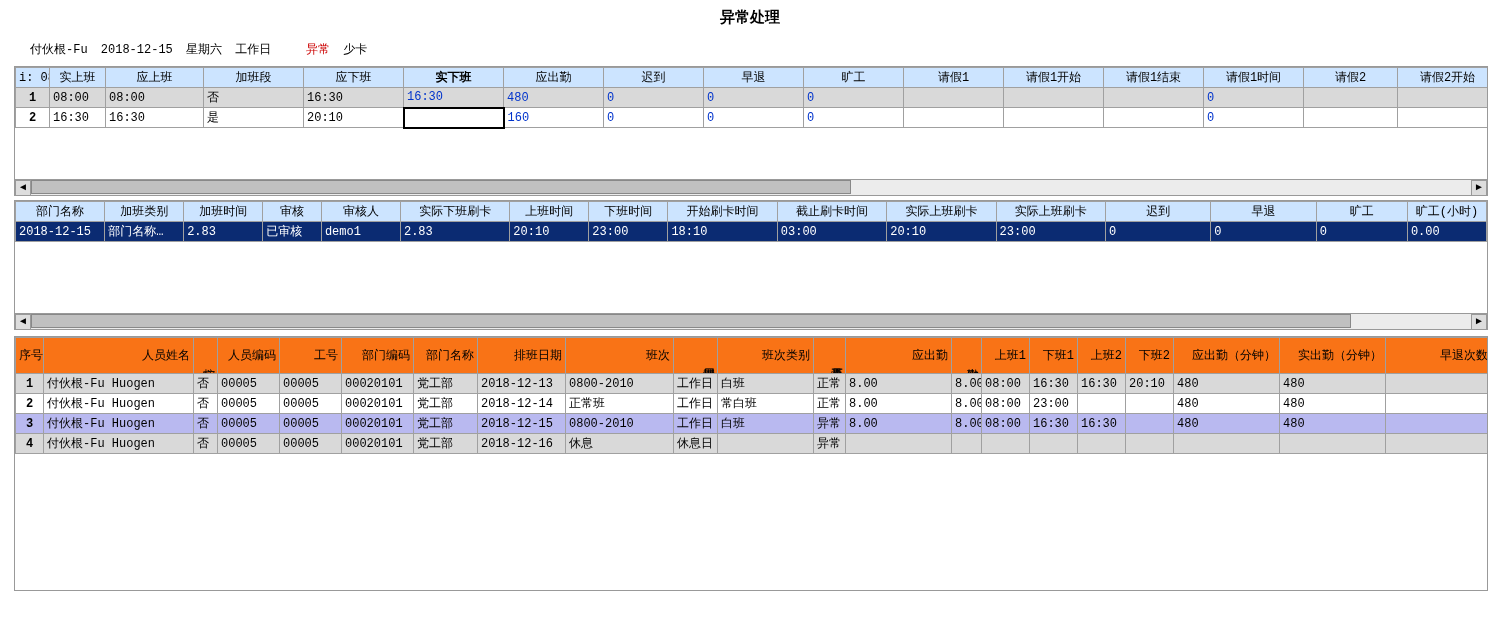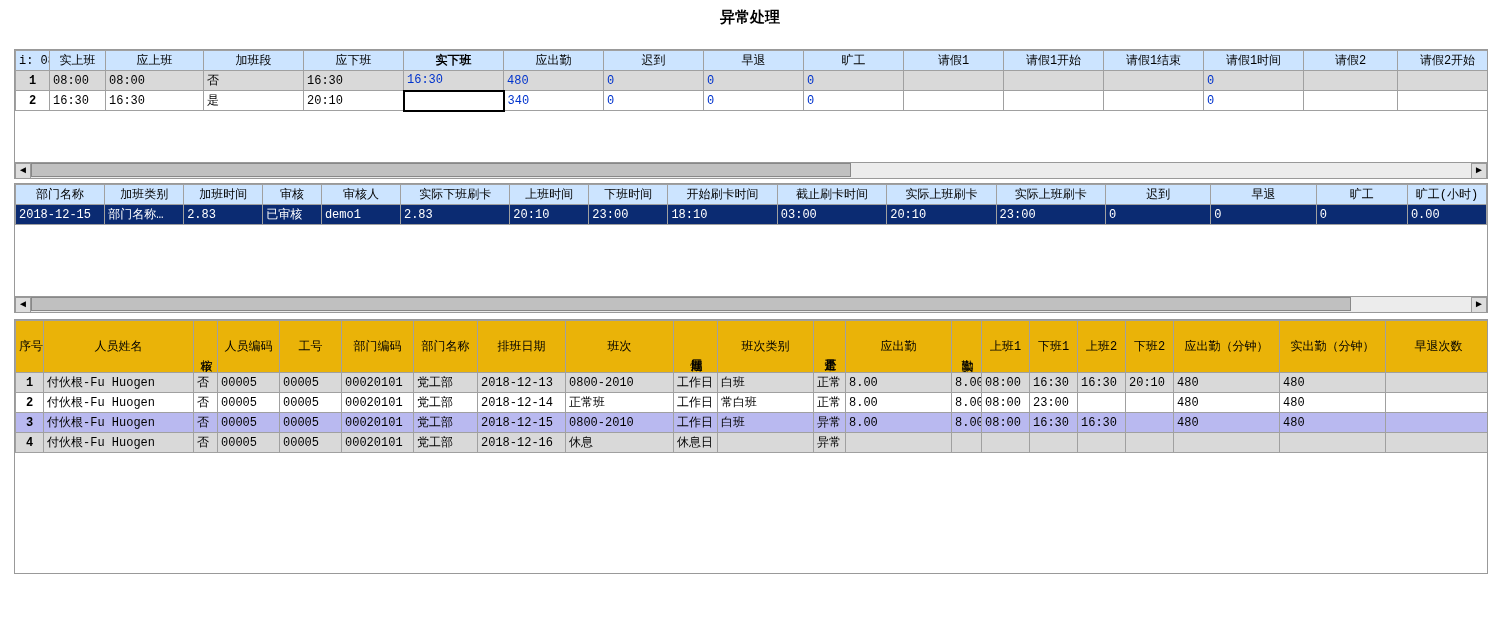--- a/index.html
+++ b/index.html
@@ -66,31 +66,40 @@
     width:16px;height:16px;background:#ddd;border:1px solid #999;
     text-align:center;line-height:12px;font-size:10px;
   }
   .scroll-thumb {
     height:14px; background:#c0c0c0; border:1px solid #888;
   }
   .panel2 { height:130px; }
   .panel2 th { background:#cce4ff; }
   tr.darknavy td { background:#0b2b72; color:#fff; }
   .panel3 { height:255px; margin-top:6px;}
-  .panel3 th { background:#eab308; height:52px; }
+  .panel3 th { background:#f97316; height:36px;text-align:right; }
   .vhead { writing-mode:vertical-rl; text-orientation:upright; display:inline-block; line-height:12px;}
   tr.lav td { background:#b9b9f0; }
   .boldhdr { font-weight:bold; }
 </style>
 </head>
 <body>
 
 <div class="title">异常处理</div>
 
 <div class="infobar">
+  <div class="left">
+    <span>付伙根-Fu</span>
+    <span>2018-12-15</span>
+    <span>星期六</span>
+    <span>工作日</span>
+    &nbsp;&nbsp;
+    <span class="abn">异常</span>
+    <span>少卡</span>
+  </div>
 </div>
 
 <div class="panel panel1">
   <table>
     <colgroup>
       <col style="width:34px">
         <col style="width:56px">
         <col style="width:98px">
         <col style="width:100px">
       <col style="width:100px">
@@ -145,21 +154,21 @@
           <td></td>
           <td></td>
         </tr>
         <tr class="white">
           <td class="rownum">2</td>
           <td>16:30</td>
           <td>16:30</td>
           <td>是</td>
           <td>20:10</td>
           <td class="blueval selcell"></td>
-          <td class="blueval">340</td>
+          <td class="blueval">160</td>
           <td class="blueval">0</td>
           <td class="blueval">0</td>
           <td class="blueval">0</td>
           <td></td>
           <td></td>
           <td></td>
           <td class="blueval">0</td>
           <td></td>
           <td></td>
         </tr>

